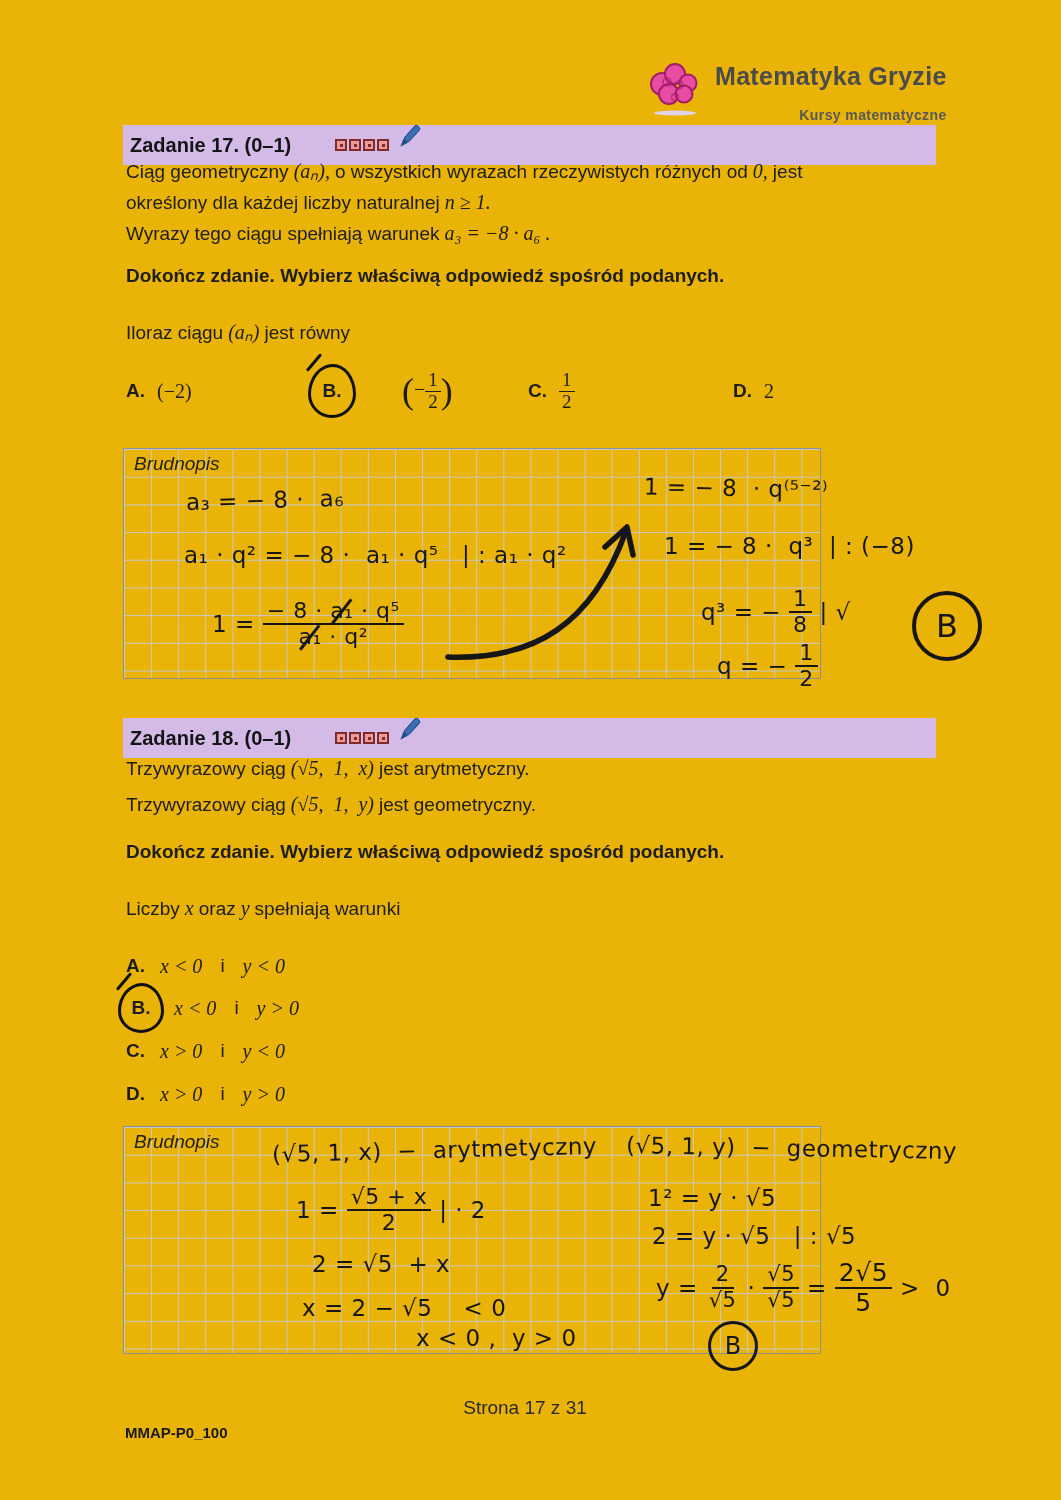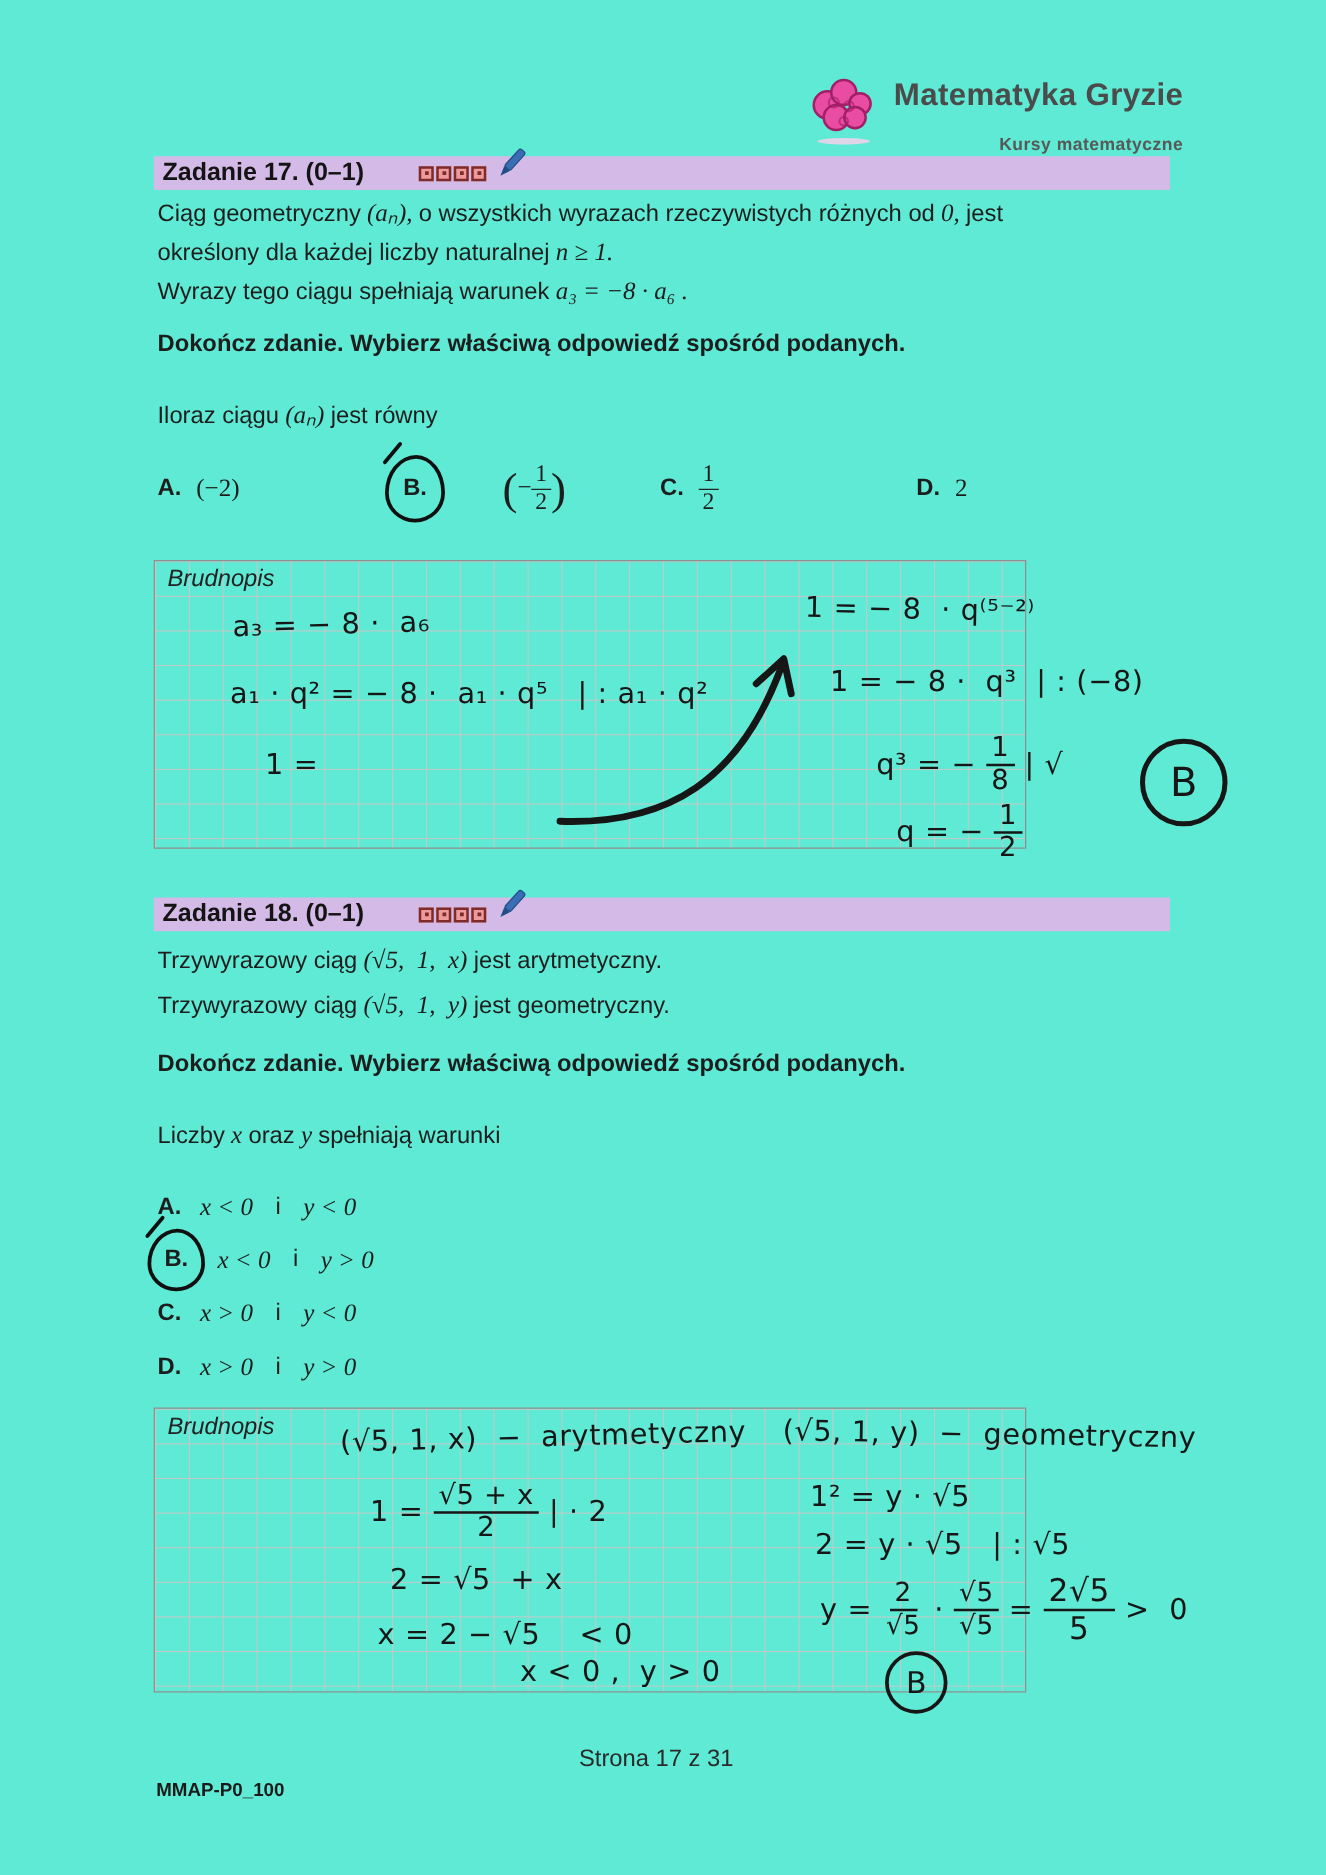--- a/index.html
+++ b/index.html
@@ -2,32 +2,32 @@
 <html style="--bar: #d3bae7; --ink: #161616; --brain-pink: #e94da3; --brain-outline: #a21e67; --pen-blue: #3a6db3; --square-fill: #ef9a9a; --square-border: #7d2b2b;"><head>
 <meta charset="utf-8">
 <style>
   :root{
     --bar:#d3bae7; --ink:#161616; --text:#1d1d1d;
     --brain-pink:#e94da3; --brain-outline:#a21e67;
     --pen-blue:#3a6db3; --square-fill:#ef9a9a; --square-border:#7d2b2b;
     --grid-line:#c8c8c8; --grid-border:#8f8f8f;
   }
   html,body{margin:0;padding:0;background:#f2f2f2;}
-  .page{position:relative;width:1061px;height:1500px;background:#5eead4;margin:0 auto;
+  .page{position:relative;width:1061px;height:1500px;background:#eab308;margin:0 auto;
         font-family:"Liberation Sans",sans-serif;color:var(--text);overflow:hidden;}
 
   
   .logo{position:absolute;left:645px;top:55px;display:flex;align-items:flex-start;}
   .logo svg{display:block;}
   .logo-text{margin-left:10px;padding-top:7px;}
   .logo-title{font-size:25px;font-weight:bold;color:#4b4b4b;letter-spacing:.3px;}
   .logo-subtitle{font-size:14px;font-weight:bold;color:#585858;margin-top:16px;letter-spacing:.4px;text-align:right;}
 
   
-  .task-bar{position:absolute;left:123px;width:813px;height:27px;background:var(--bar);
+  .task-bar{position:absolute;left:123px;width:813px;height:40px;background:var(--bar);
             display:flex;align-items:center;padding-left:7px;box-sizing:border-box;}
   .task-title{font-size:20px;font-weight:bold;color:#141414;}
   .task-icon{display:flex;align-items:center;margin-left:44px;gap:2px;}
   .sq{width:12px;height:12px;background:var(--square-fill);border:2px solid var(--square-border);
       display:flex;align-items:center;justify-content:center;box-sizing:border-box;}
   .sq::after{content:"";width:3px;height:3px;background:var(--square-border);}
   .pen{margin-left:3px;margin-top:-16px;}
 
   
   .bodyline{position:absolute;left:126px;width:808px;font-size:19px;line-height:31px;white-space:nowrap;}
@@ -164,20 +164,24 @@
 
   <div class="scratch" style="top:448px;height:231px;">
     <span class="scratch-label">Brudnopis</span>
 
     <span class="hw tilt1" style="left:62px;top:38px;font-size:23px;">a₃ = − 8 ·  a₆</span>
 
     <span class="hw" style="left:60px;top:93px;font-size:23px;"><span>a₁ · q² = − 8 ·  a₁ · q⁵</span>   <span>| : a₁ · q²</span></span>
 
     <span class="hw hwfrac-line" style="left:88px;top:150px;font-size:23px;">
       <span>1 =</span>
+      <span class="frac" style="font-size:22px;">
+        <span class="fnum"><span>− 8 · </span><span class="xout">a₁</span><span> · q⁵</span></span>
+        <span class="fden"><span class="xout">a₁</span><span> · q²</span></span>
+      </span>
     </span>
 
     <svg style="position:absolute;left:318px;top:58px;" width="212" height="160" viewBox="0 0 212 160">
       <path d="M6 150 C 92 153 150 118 184 24" fill="none" stroke="var(--ink)" stroke-width="5.5" stroke-linecap="round"></path>
       <path d="M163 40 L185 20 L191 48" fill="none" stroke="var(--ink)" stroke-width="5.5" stroke-linecap="round" stroke-linejoin="round"></path>
     </svg>
 
     <span class="hw tilt2" style="left:520px;top:26px;font-size:23px;">1 = − 8  · q⁽⁵⁻²⁾</span>
     <span class="hw" style="left:540px;top:84px;font-size:23px;"><span>1 = − 8 ·  q³</span>  <span>| : (−8)</span></span>
 

